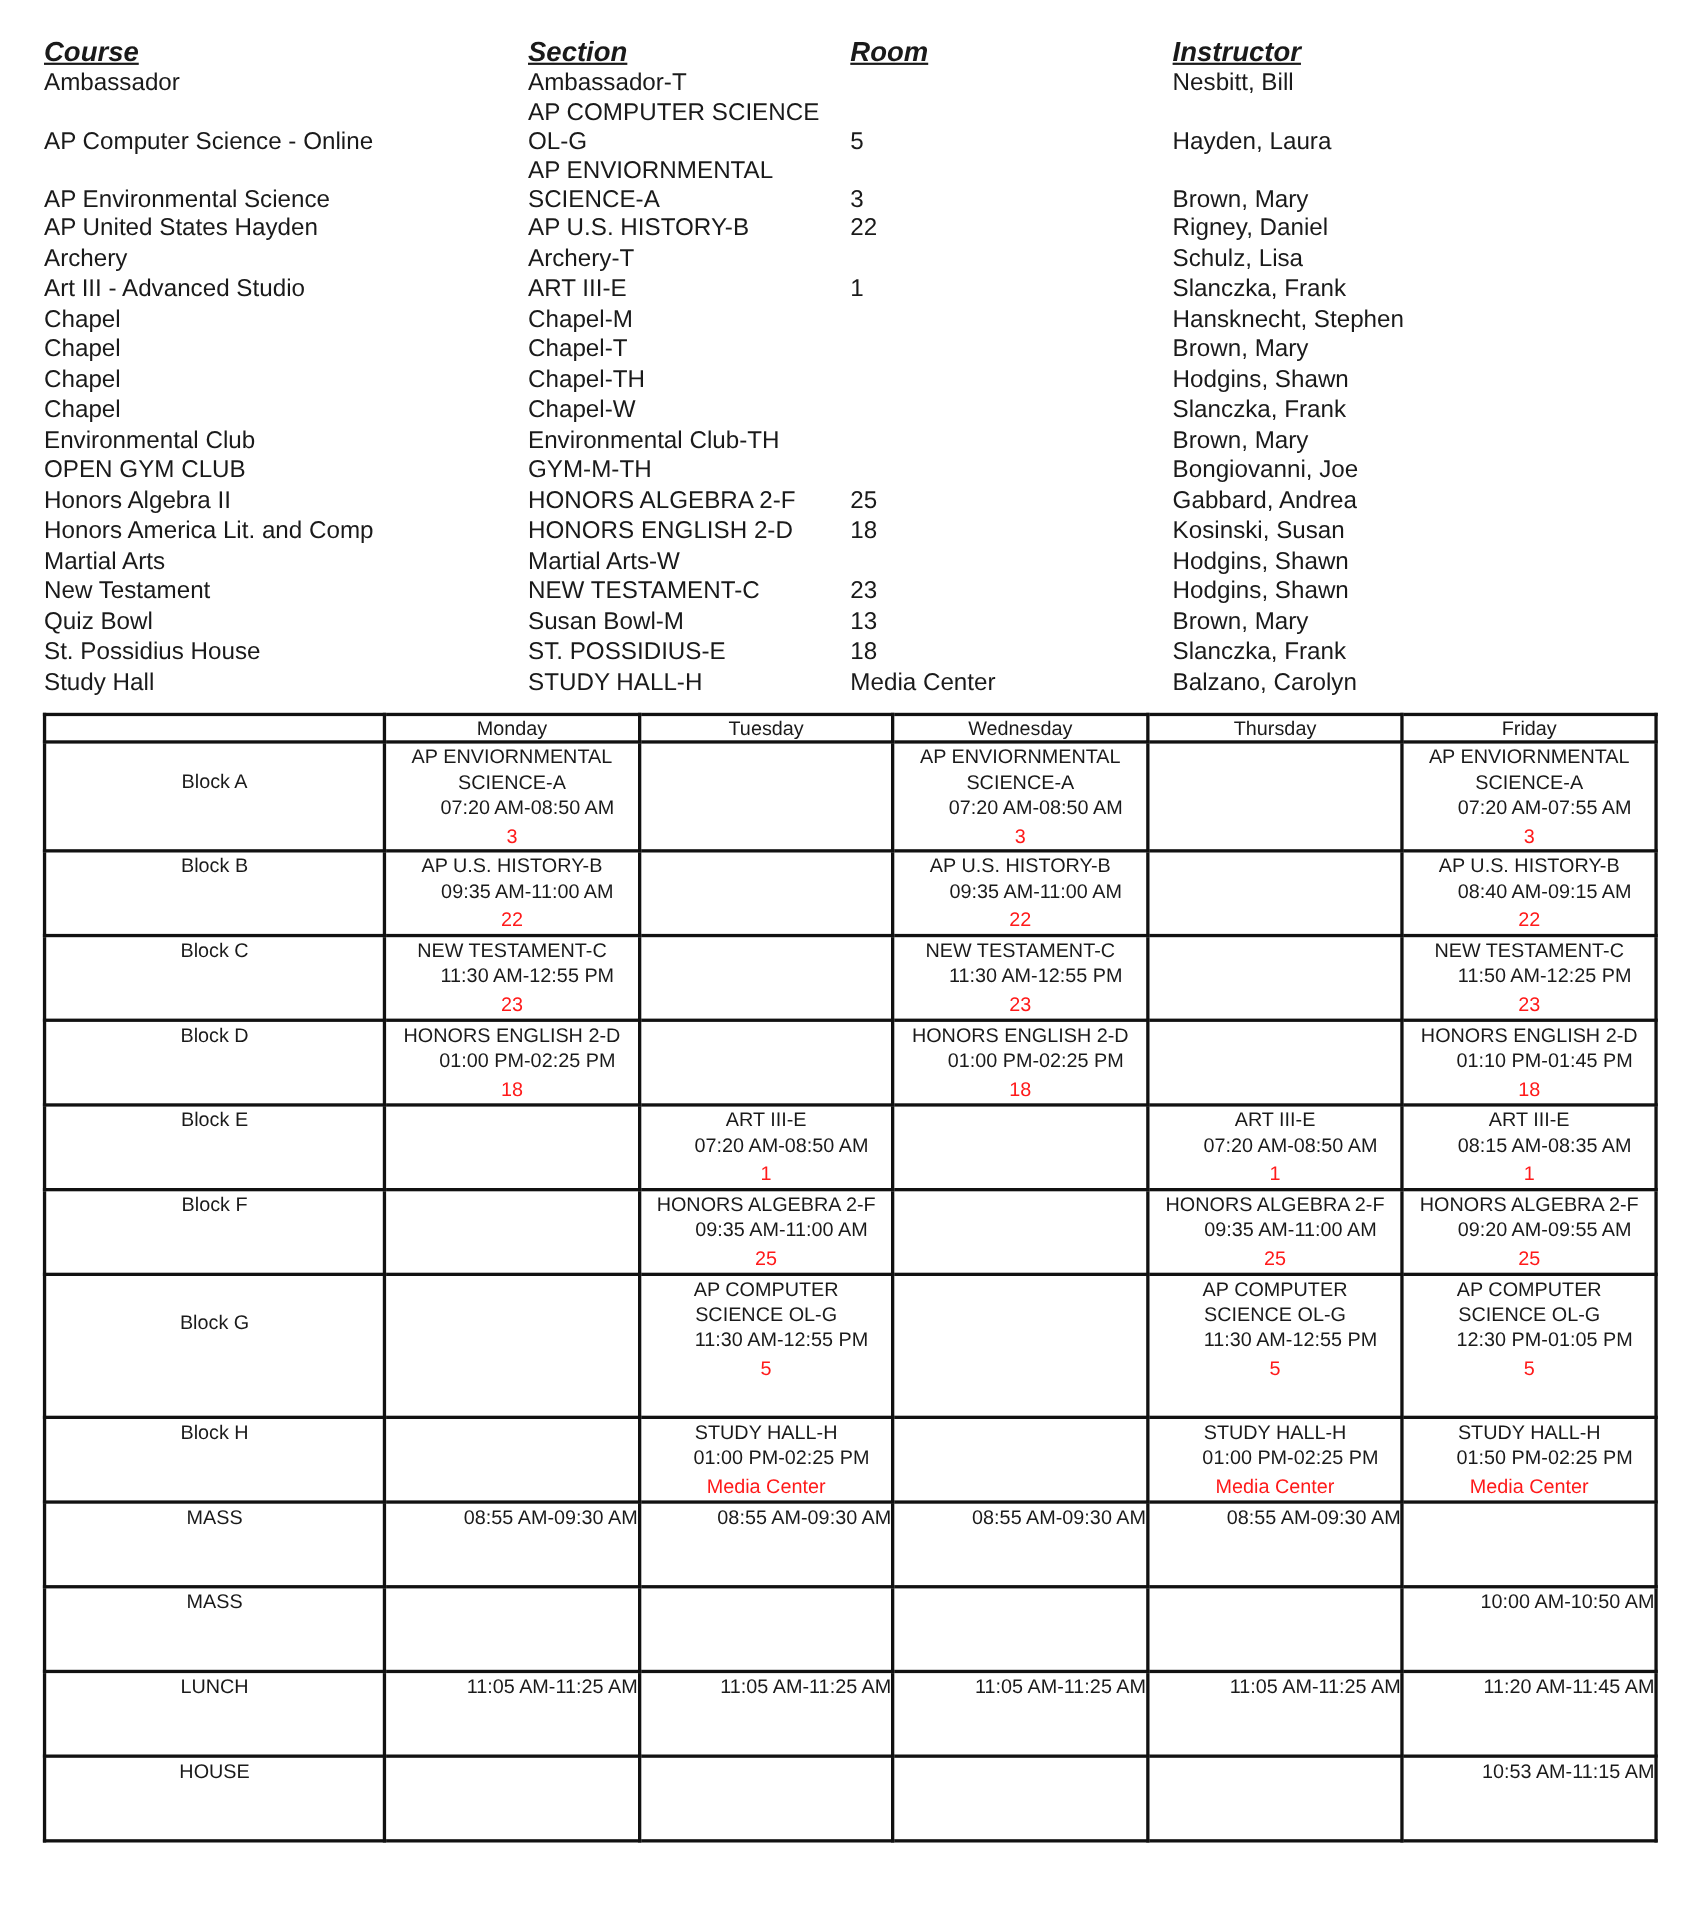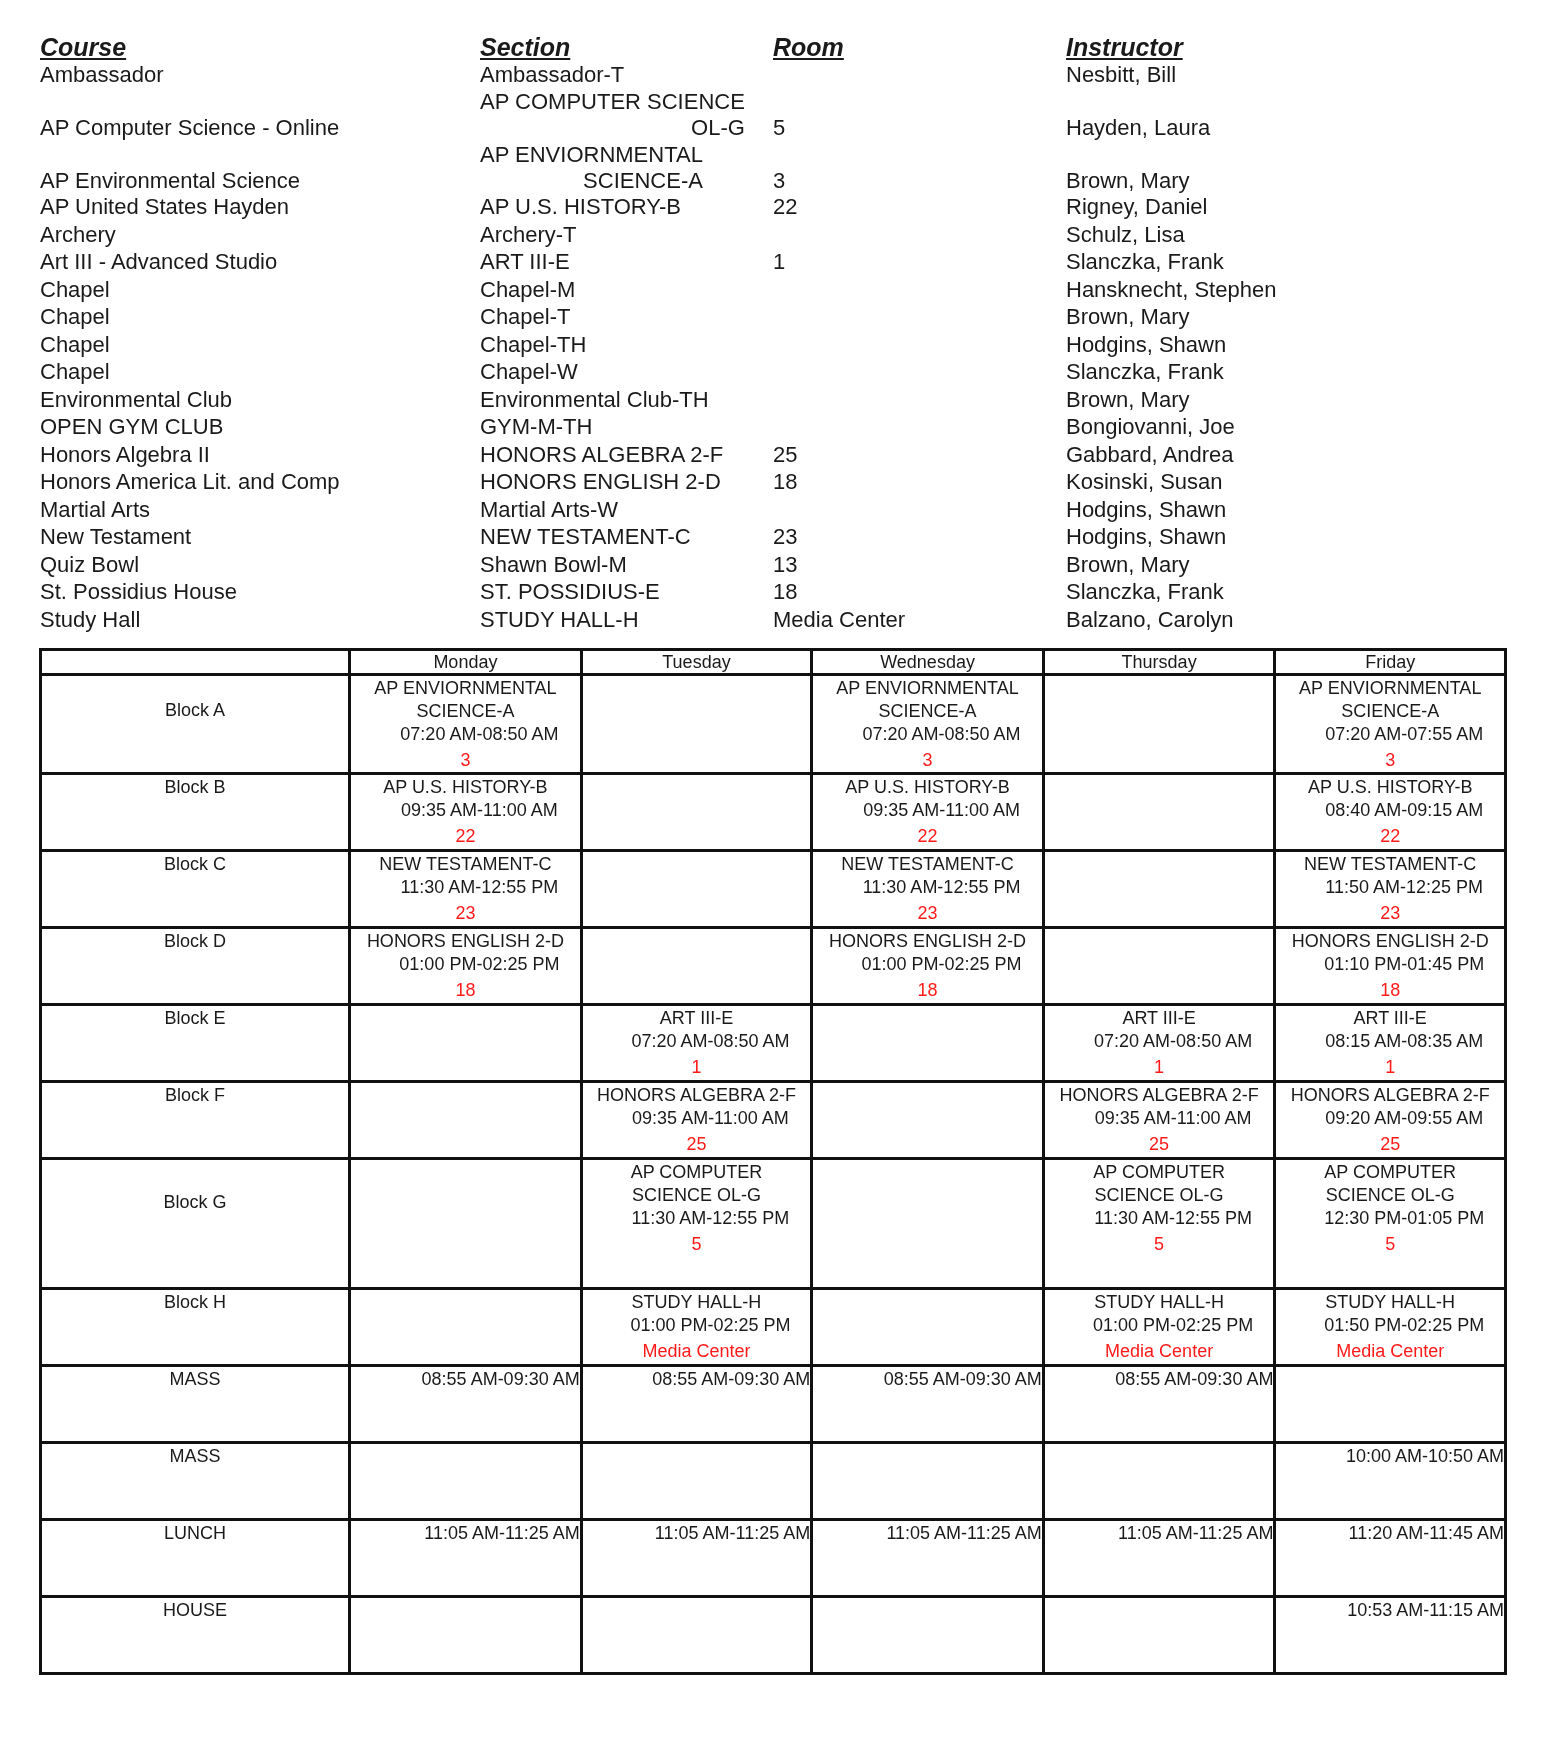--- a/index.html
+++ b/index.html
@@ -7,21 +7,21 @@
     .roster { position: absolute; left: 40px; top: 34px; width: 1480px; }
     .roster-head, .roster-row { position: relative; height: 27.5px; }
     .roster-row.tall { height: 52.5px; }
     .col { position: absolute; top: 0; font-size: 22px; line-height: 26px; white-space: nowrap; }
     .c-course { left: 0; }
     .c-section { left: 440px; }
     .c-room { left: 733px; }
     .c-instr { left: 1026px; }
     .roster-head .col { font-weight: bold; font-style: italic; text-decoration: underline; font-size: 25px; }
     .roster-row.tall .c-course, .roster-row.tall .c-room, .roster-row.tall .c-instr { top: 26px; }
-    .sec-line { display: block; text-align: right; }
+    .sec-line { display: block; }
 
     table.schedule { position: absolute; left: 39px; top: 648px; border-collapse: collapse; table-layout: fixed; width: 1468px; border-radius: 25px; }
     table.schedule td, table.schedule th { border: 3px solid #111; padding: 0; text-align: center; vertical-align: top; font-size: 18px; line-height: 24px; font-weight: normal; color: #1a1a1a; }
     table.schedule th { height: 22px; line-height: 22px; font-size: 18px; }
     .block-label { padding-top: 2px; }
     .row-std td { height: 74px; }
     .row-g td { height: 97px; }
     .block-a-label { padding-top: 22px !important; }
     .block-g-label { padding-top: 30px !important; }
     .cls-name { display: block; line-height: 22px; padding-top: 1px; }
@@ -167,21 +167,21 @@
         <span class="col c-course">New Testament</span>
         <span class="col c-section">
           <span class="sec-line">NEW TESTAMENT-C</span>
         </span>
         <span class="col c-room">23</span>
         <span class="col c-instr">Hodgins, Shawn</span>
       </div>
       <div class="roster-row">
         <span class="col c-course">Quiz Bowl</span>
         <span class="col c-section">
-          <span class="sec-line">Shawn Bowl-M</span>
+          <span class="sec-line">Susan Bowl-M</span>
         </span>
         <span class="col c-room">13</span>
         <span class="col c-instr">Brown, Mary</span>
       </div>
       <div class="roster-row">
         <span class="col c-course">St. Possidius House</span>
         <span class="col c-section">
           <span class="sec-line">ST. POSSIDIUS-E</span>
         </span>
         <span class="col c-room">18</span>

